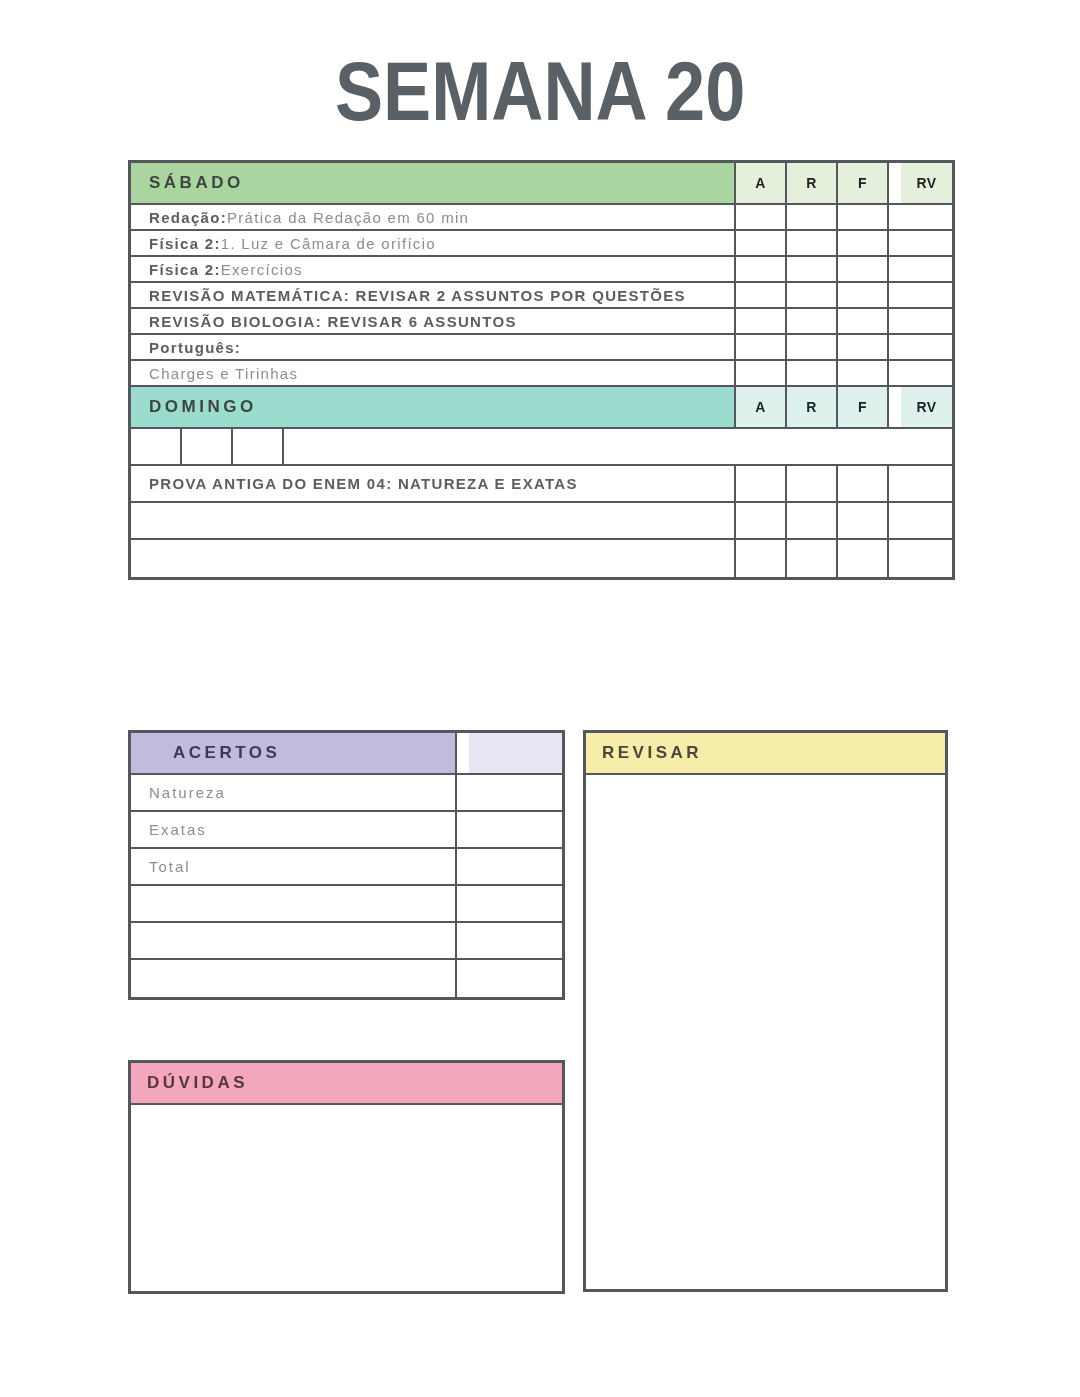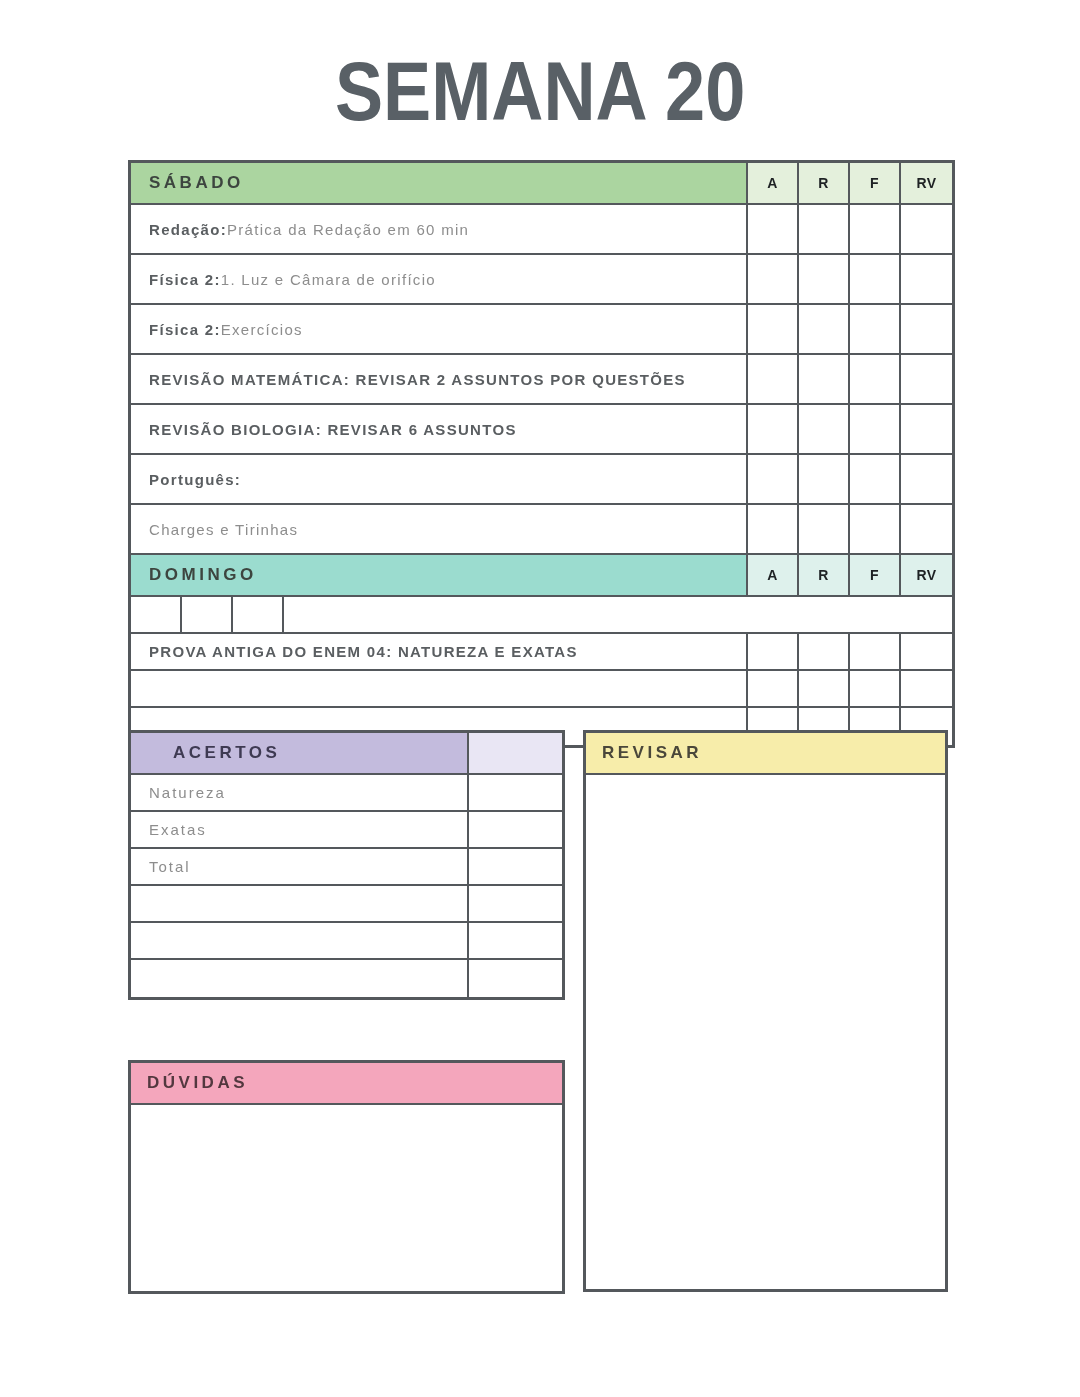--- a/index.html
+++ b/index.html
@@ -13,31 +13,31 @@
   .title{
     display:inline-block;font-size:82px;font-weight:800;color:#596066;
     letter-spacing:0px;transform:scaleX(.88) scaleY(1.02);transform-origin:center;
     white-space:nowrap;
   }
   
   .box{position:absolute;border:3px solid #54585c;box-sizing:border-box;background:#fff;}
   .row{display:flex;box-sizing:border-box;border-bottom:2px solid #54585c;}
   .row:last-child{border-bottom:none;}
   .cell{box-sizing:border-box;border-right:2px solid #54585c;display:flex;align-items:center;}
-  .cell:last-child{border-right:none;}
+  .cell:last-child{border-right:none;margin-left:12px;}
   .task{flex:1;padding-left:18px;padding-right:8px;overflow:hidden;white-space:nowrap;}
   .check{width:51px;justify-content:center;}
   .hdr-label{
     font-weight:700;font-size:17px;letter-spacing:3.5px;color:#3d453f;
   }
   .chk-hdr{font-weight:700;font-size:14px;color:#1e2224;letter-spacing:.5px;}
   
   #main-table{left:128px;top:160px;width:827px;}
   #main-table .hrow{height:42px;}
-  #main-table .trow{height:50px;background:#fff;}
+  #main-table .trow{height:26px;background:#fff;}
   #main-table .drow{height:37px;background:#fff;}
   .sat-hdr .task{background:#abd5a0;}
   .sat-hdr .check{background:#e4f0dc;}
   .sun-hdr .task{background:#9bdccf;}
   .sun-hdr .check{background:#def1ec;}
   .t-bold{font-weight:700;font-size:15px;color:#5a5e61;letter-spacing:1.3px;}
   .t-reg{font-weight:400;font-size:15px;color:#8d8d8d;letter-spacing:1.3px;margin-left:0;}
   .t-reg:first-child{margin-left:0;}
   
   #acertos{left:128px;top:730px;width:437px;}

